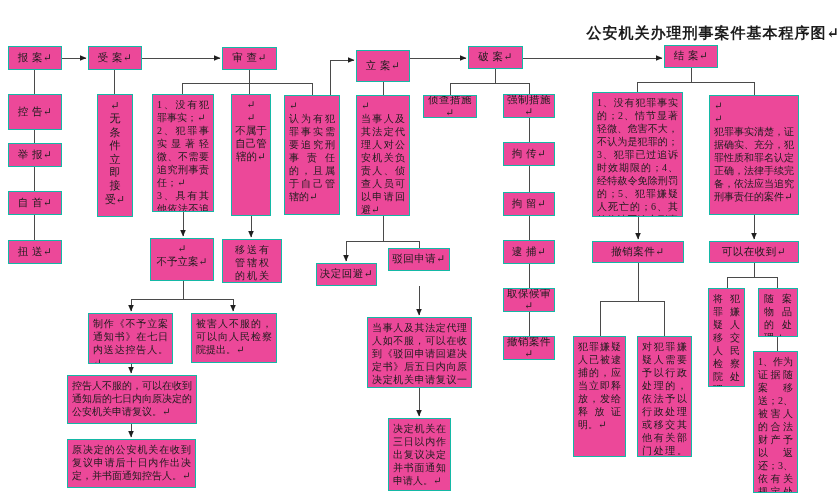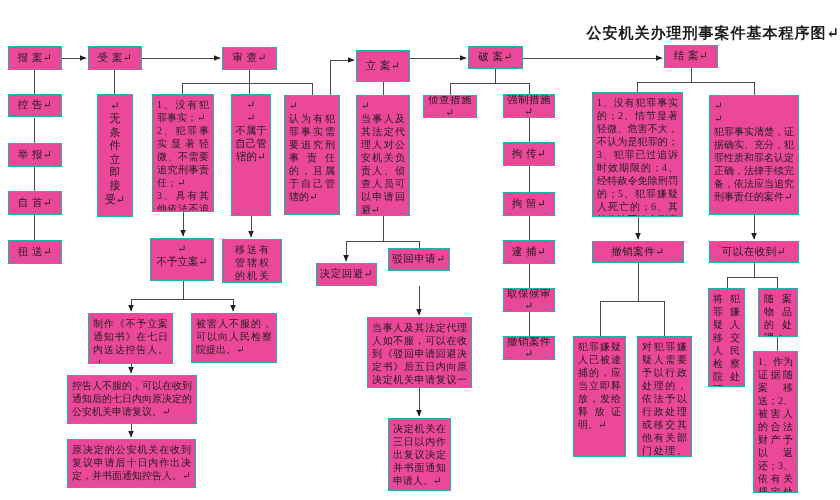--- a/index.html
+++ b/index.html
@@ -66,21 +66,21 @@
     </g>
   </svg>
 
   <div class="n lbl" style="left:8px;top:46px;width:54px;height:24px">报 案↵</div>
   <div class="n lbl" style="left:88px;top:46px;width:54px;height:24px">受 案↵</div>
   <div class="n lbl" style="left:222px;top:47px;width:55px;height:23px">审 查↵</div>
   <div class="n lbl" style="left:356px;top:50px;width:54px;height:32px">立 案↵</div>
   <div class="n lbl" style="left:468px;top:46px;width:55px;height:23px">破 案↵</div>
   <div class="n lbl" style="left:664px;top:45px;width:54px;height:23px">结 案↵</div>
 
-  <div class="n lbl" style="left:8px;top:94px;width:54px;height:23px">控 告↵</div>
+  <div class="n lbl" style="left:8px;top:94px;width:54px;height:36px">控 告↵</div>
   <div class="n lbl" style="left:8px;top:143px;width:54px;height:24px">举 报↵</div>
   <div class="n lbl" style="left:8px;top:191px;width:54px;height:24px">自 首↵</div>
   <div class="n lbl" style="left:8px;top:240px;width:54px;height:24px">扭 送↵</div>
 
   <div class="n vert" style="left:97px;top:94px;width:36px;height:123px">↵
 无
 条
 件
 立
 即

